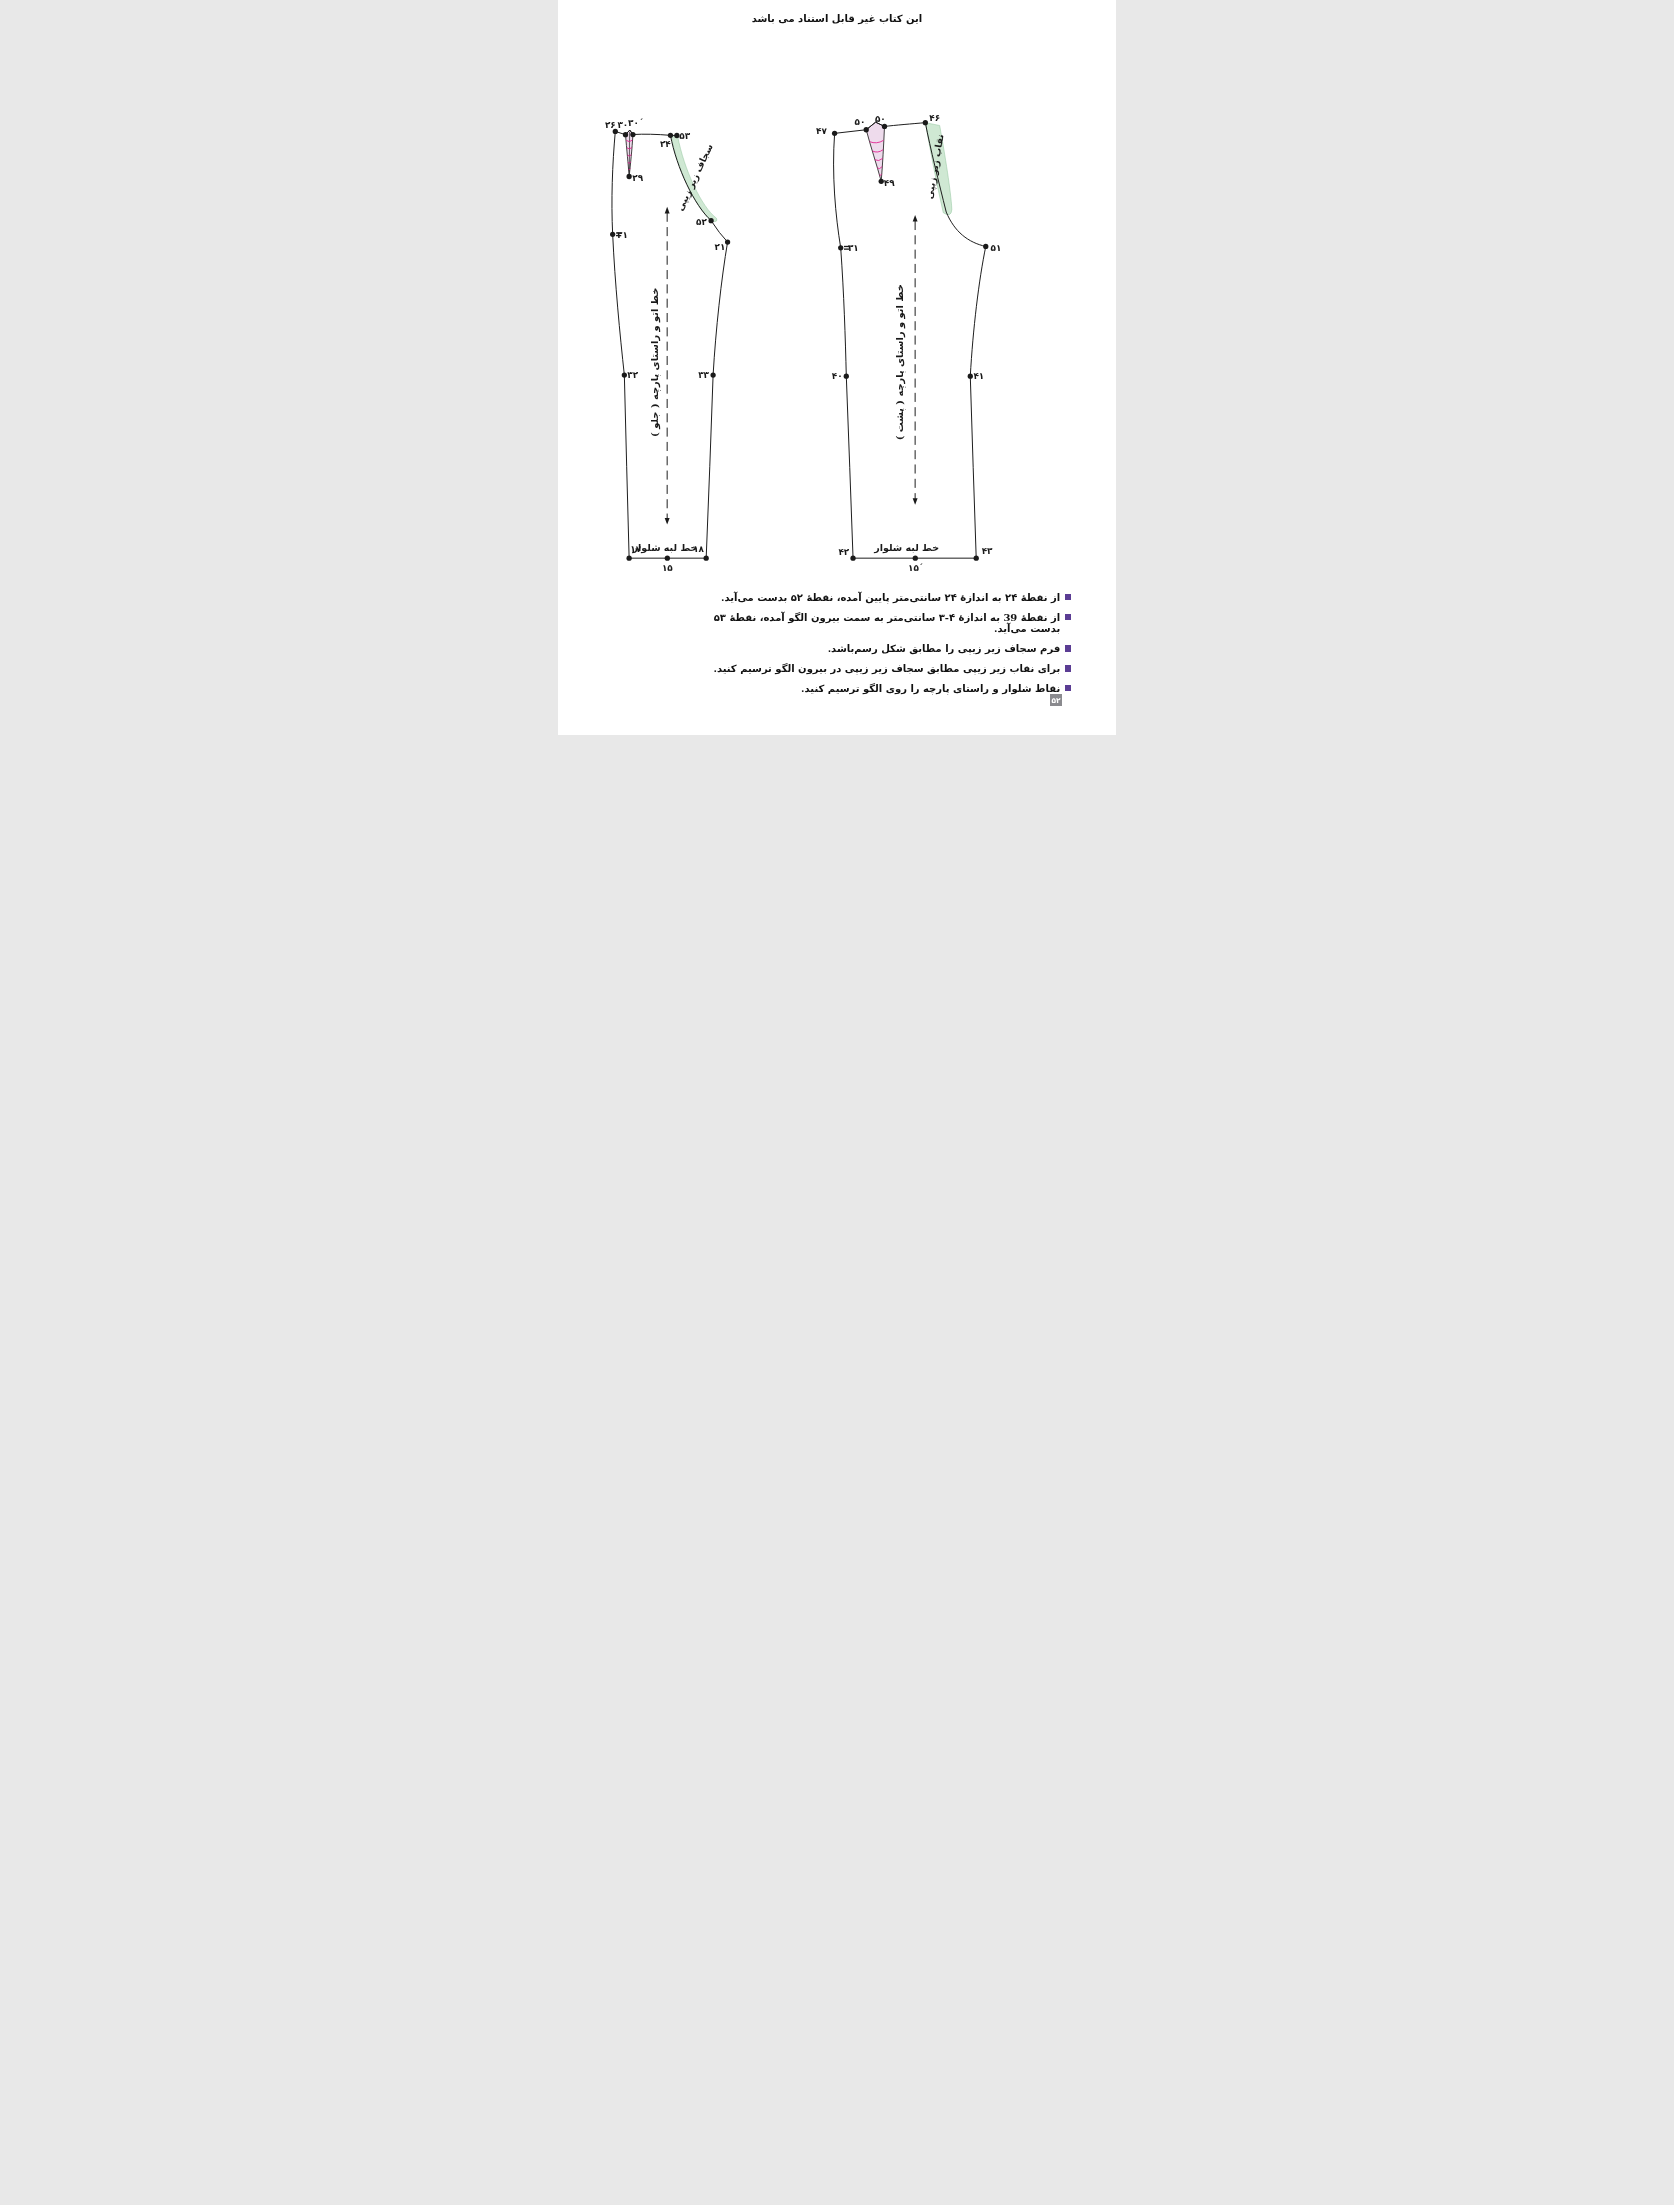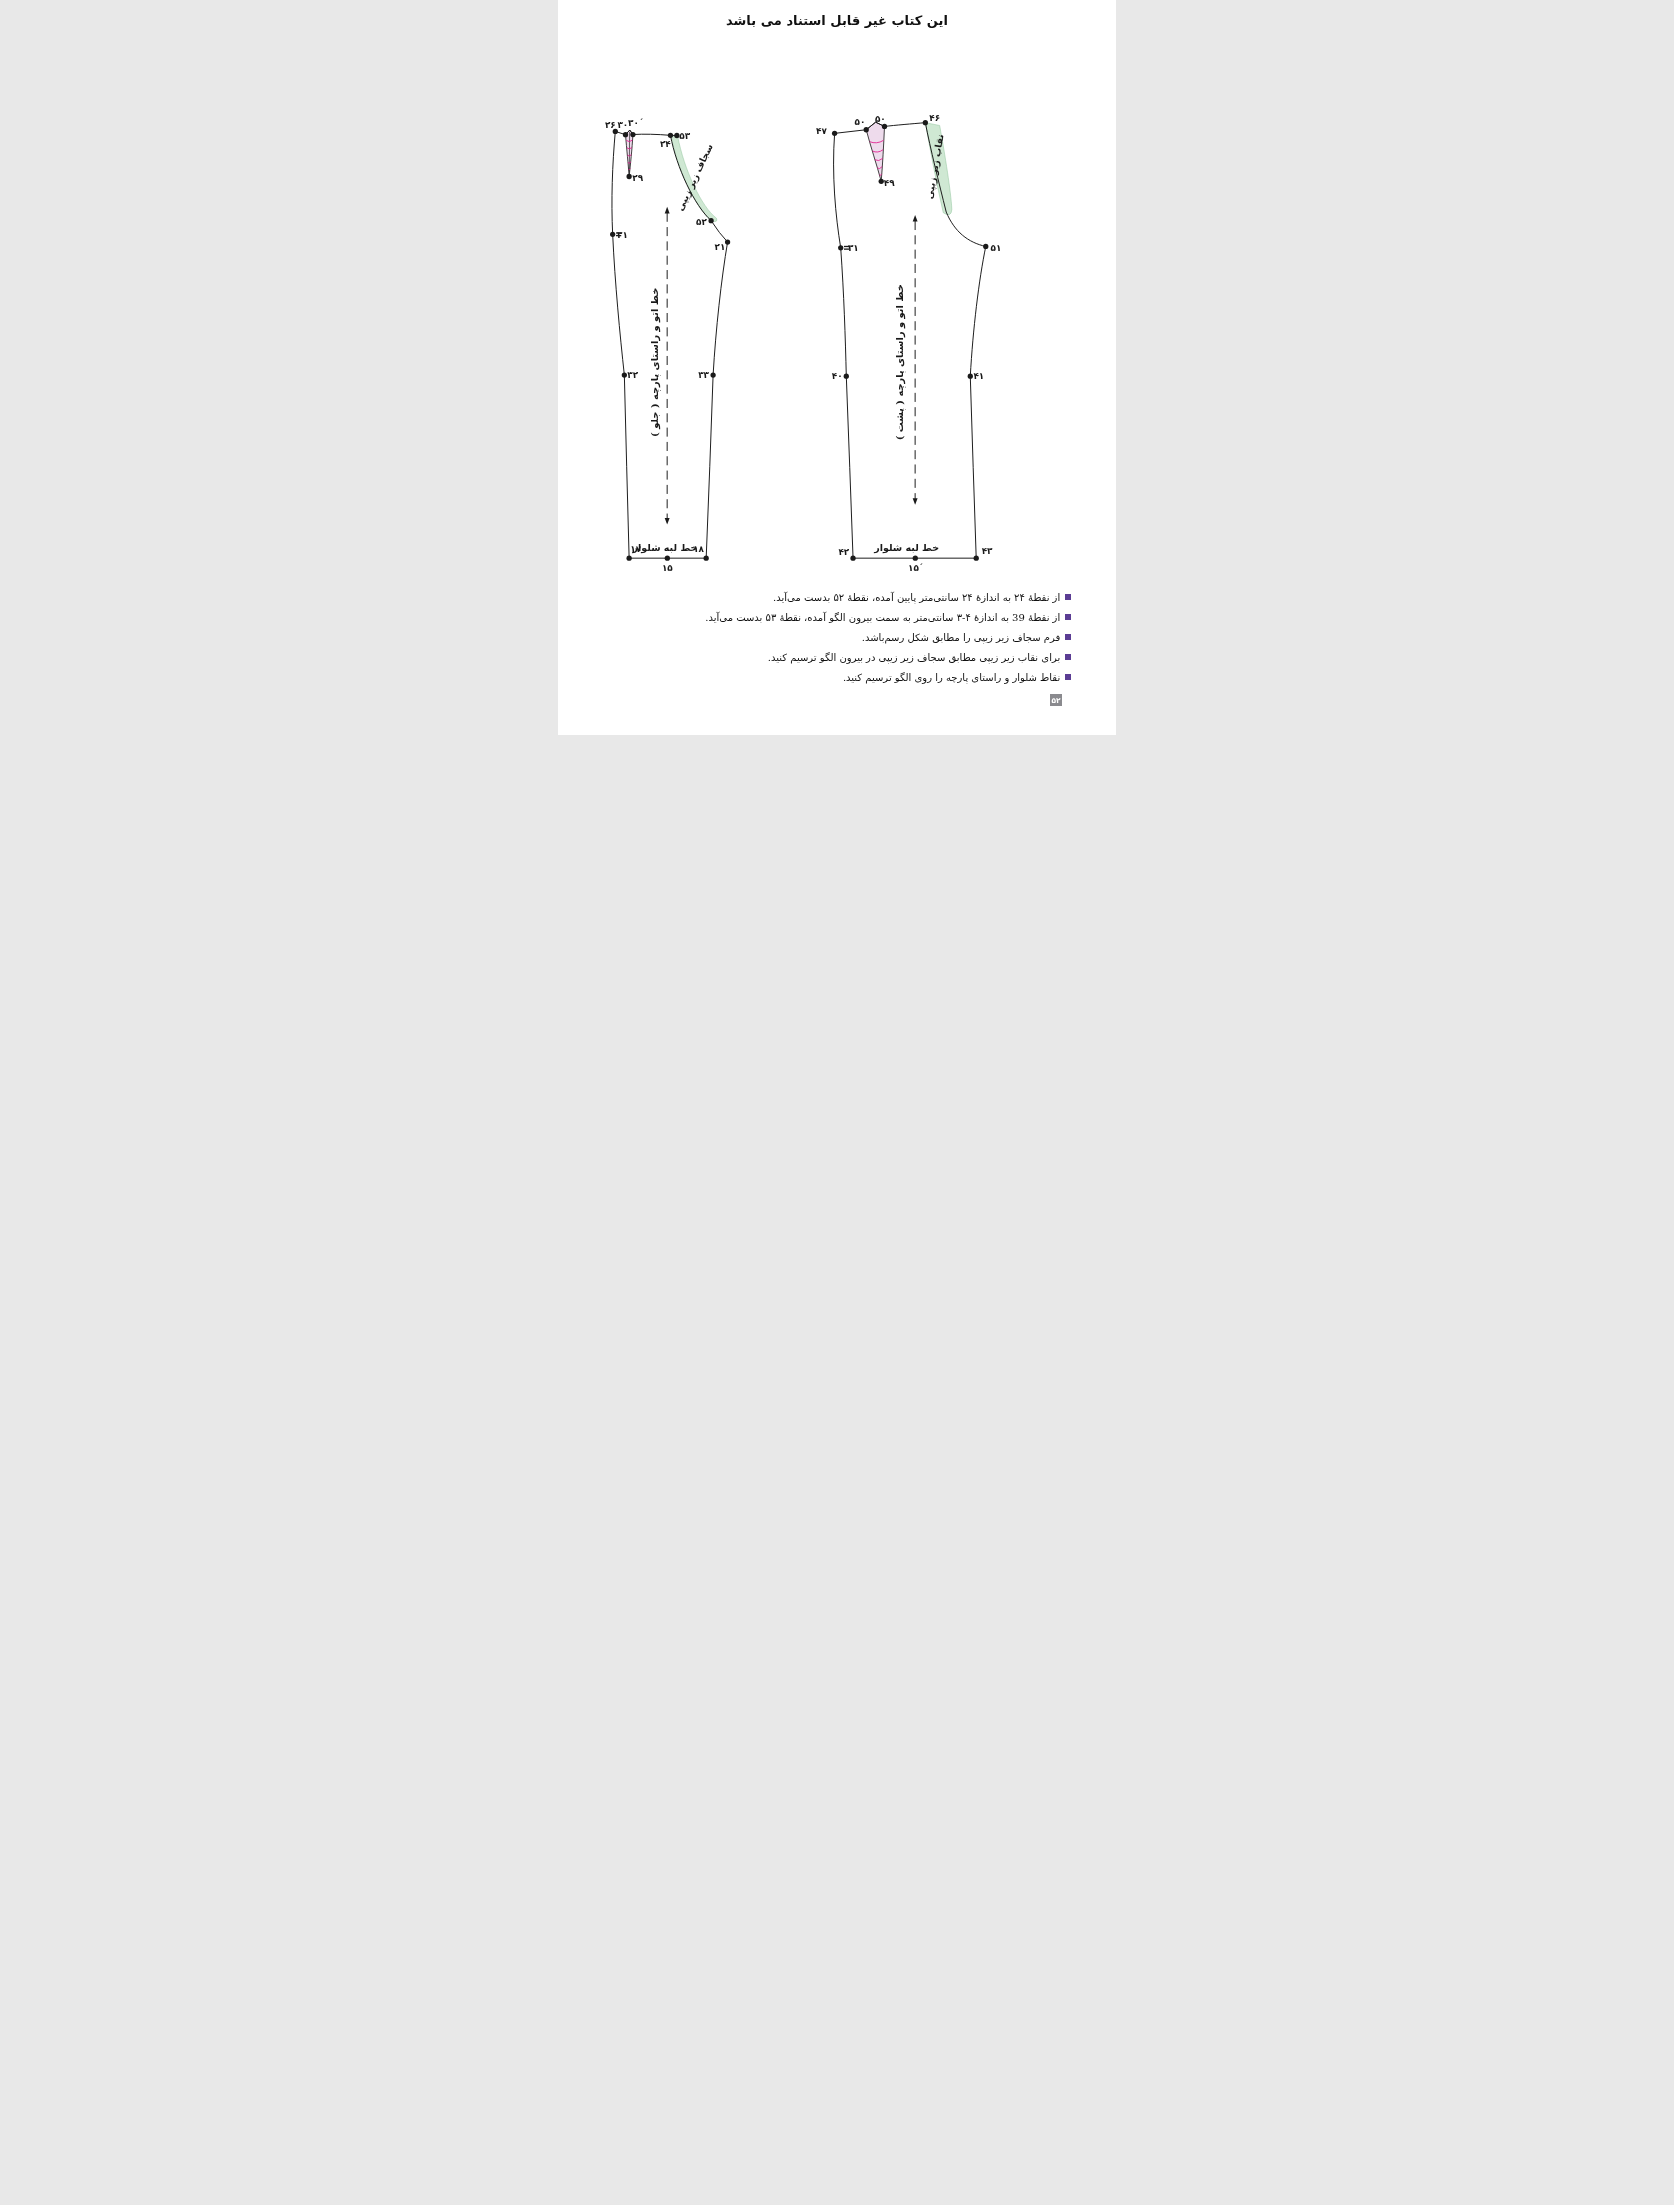--- a/index.html
+++ b/index.html
@@ -7,37 +7,37 @@
     position:relative;
     width:558px;height:735px;
     margin:0 auto;
     background:#ffffff;
     overflow:hidden;
     font-family:"DejaVu Serif","DejaVu Sans",serif;
   }
   .page-header{
     position:absolute;top:13px;left:0;right:0;
     text-align:center;
-    font-size:13px;font-weight:bold;color:#111;
+    font-size:10px;font-weight:bold;color:#111;
     direction:rtl;
   }
   svg.pattern{position:absolute;left:0;top:0;}
   svg.pattern text{
     font-family:"DejaVu Serif","DejaVu Sans",serif;
     fill:#1a1a1a;
   }
   .pt-label{font-size:54px;font-weight:bold;}
   .hem-label{font-size:58px;font-weight:bold;}
   .grain-label{font-size:60px;font-weight:bold;}
   .strip-label{font-size:56px;font-weight:bold;}
   .notes{
     position:absolute;
     top:592px;right:45px;width:385px;
     direction:rtl;text-align:right;
-    font-size:10px;color:#111;font-weight:normal;
+    font-size:10px;color:#111;font-weight:bold;
   }
   .note-line{display:flex;align-items:flex-start;justify-content:flex-start;margin-bottom:8.4px;line-height:1.15;}
   .note-bullet{
     flex:0 0 auto;width:6.4px;height:6.4px;margin-top:2px;
     background:var(--accent,#5b3d94);
     margin-inline-end:4.4px;
   }
   .page-badge{
     position:absolute;left:492px;top:694px;
     width:12px;height:12px;

